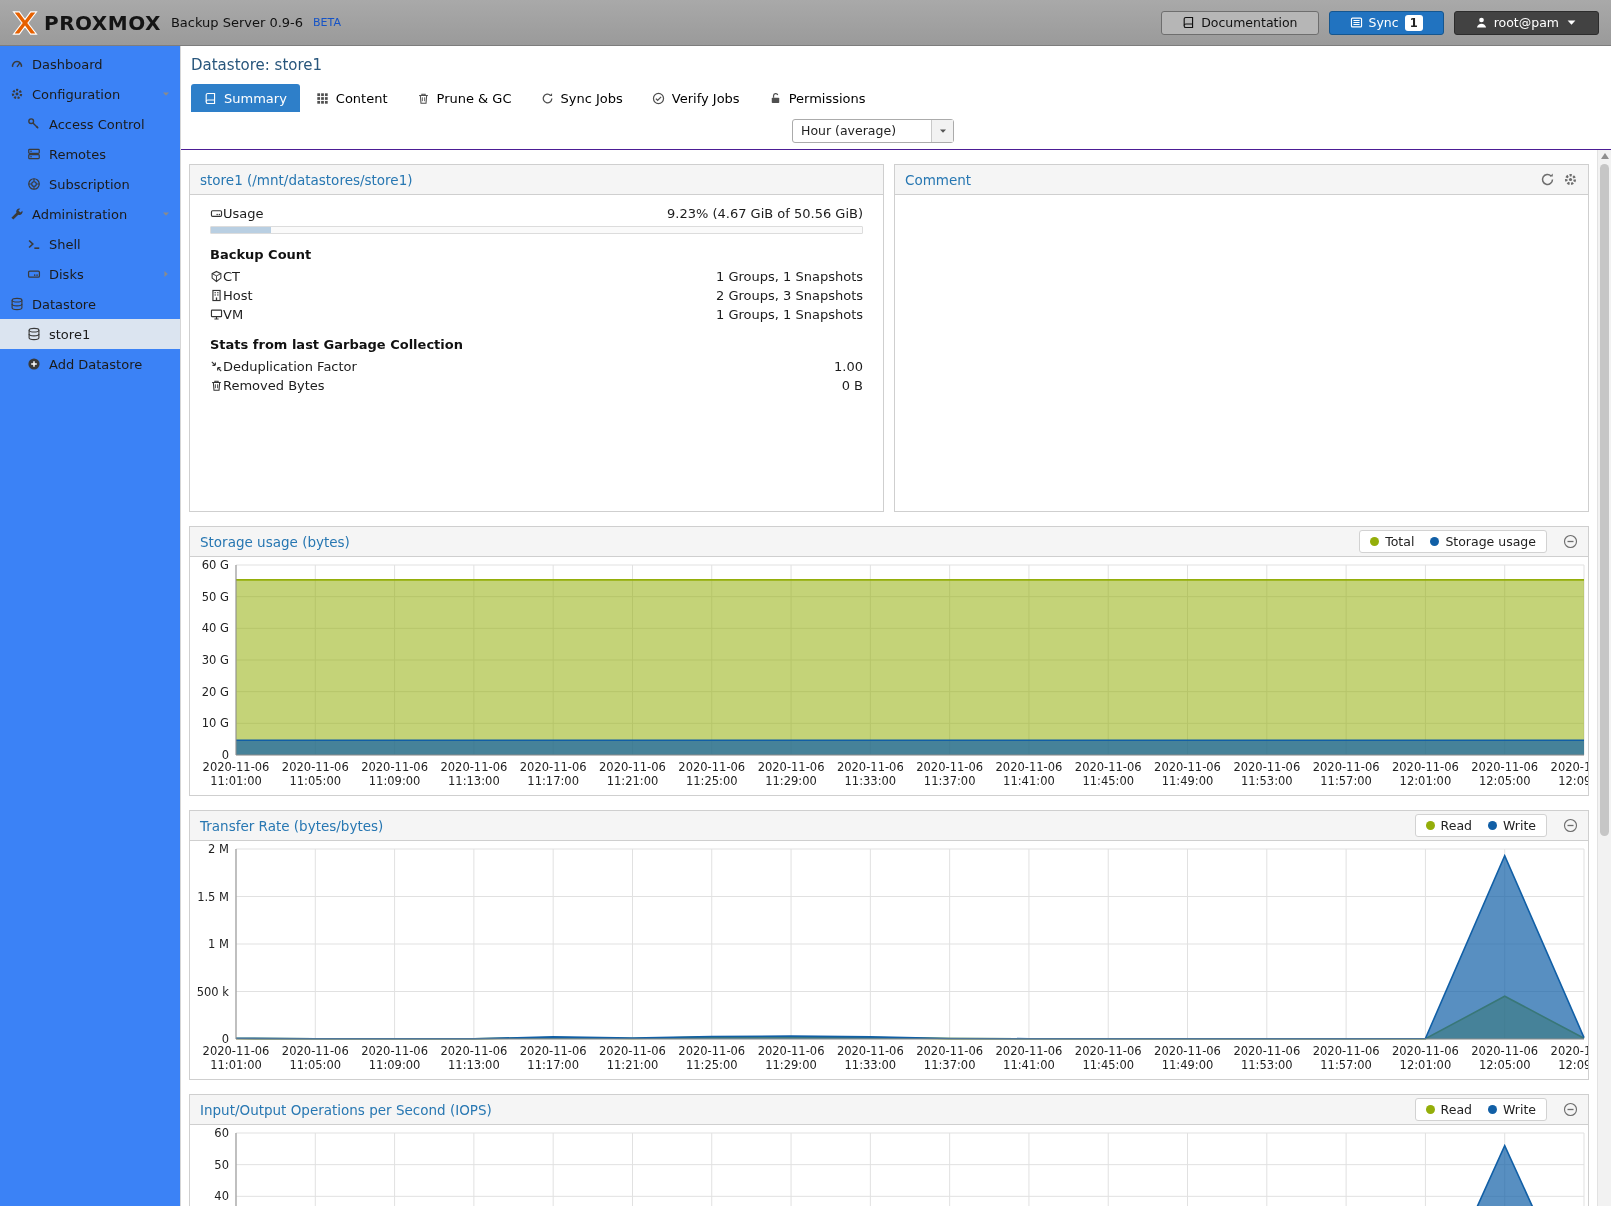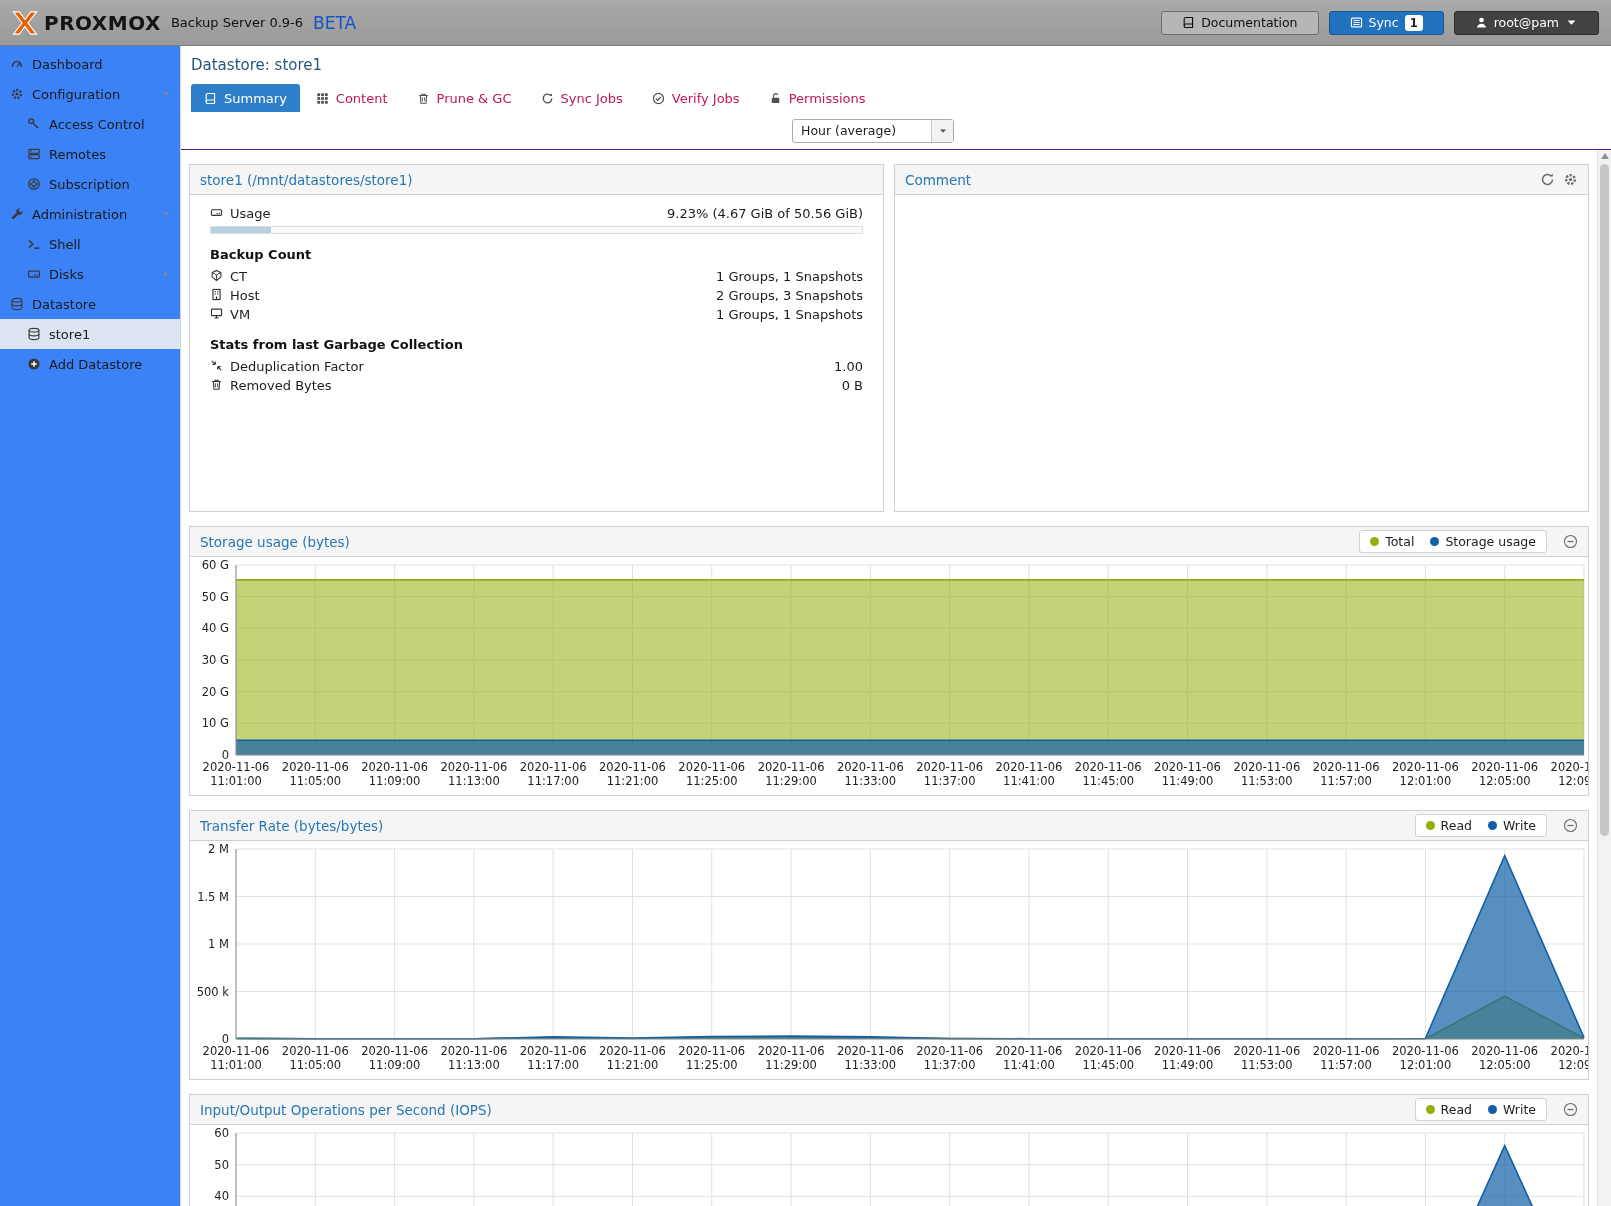--- a/index.html
+++ b/index.html
@@ -8,21 +8,21 @@
   .icn{display:inline-flex;width:14px;height:14px;flex:0 0 auto}
   .icn svg{width:100%;height:100%}
   svg text{font-family:"DejaVu Sans","Liberation Sans",sans-serif}
 
   
   .hdr{height:46px;background:linear-gradient(#a9a9a9,#9a9a9a);border-bottom:1px solid #7d7d7d;
     display:flex;align-items:center;padding:0 12px;gap:10px}
   .logo{display:flex;align-items:center;gap:6px}
   .logo-text{font-weight:bold;font-size:20px;letter-spacing:.5px;color:#141414}
   .product{font-size:13px;color:#111;}
-  .beta{color:#1553c6;cursor:pointer;font-size:17px}
+  .beta{color:#1553c6;cursor:pointer;font-size:11px}
   .hdr .spacer{flex:1}
   .hbtn{display:inline-flex;align-items:center;gap:6px;height:24px;padding:0 20px;border-radius:3px;
     font-size:12.5px;cursor:pointer;border:1px solid #6e6e6e;background:#b6b6b6;color:#111}
   .hbtn .icn{width:13px;height:13px}
   .hbtn.blue{background:#2173c0;border-color:#135globalthis;border-color:#15568f;color:#fff}
   .hbtn.dark{background:#424242;border-color:#2c2c2c;color:#fff}
   .badge{background:#fff;color:#222;border-radius:3px;padding:0 5px;font-size:11.5px;line-height:16px;font-weight:bold}
   .caret-sm{width:10px;height:10px}
 
   
@@ -33,21 +33,21 @@
   .sitem.lvl1{padding-left:27px}
   .sitem.sel{background:#dbe4f0}
   .sitem .expander{margin-left:auto;margin-right:9px;color:#8b8b8b;width:10px;height:10px}
   .main{flex:1;position:relative;overflow:hidden}
 
   
   .page-title{height:30px;display:flex;align-items:flex-end;padding:0 0 2px 10px;
     font-size:15px;color:#28567c}
   .tabbar{height:36px;display:flex;align-items:flex-end;gap:3px;padding:0 0 0 10px}
   .tab{display:inline-flex;align-items:center;gap:7px;height:28px;padding:0 13px;border-radius:3px 3px 0 0;
-    color:#be185d;cursor:pointer}
+    color:#000000;cursor:pointer}
   .tab .icn{color:#4f4f4f;width:13px;height:13px}
   .tab.active{background:#2e7fc9;color:#fff}
   .tab.active .icn{color:#fff}
   .toolbar{height:38px;display:flex;align-items:center;justify-content:center;
     padding:0 56px 0 10px;border-bottom:1px solid #4c1d95}
   .combo{width:162px;height:24px;border:1px solid #ababab;border-radius:3px;background:#fff;
     display:flex;align-items:center;cursor:pointer}
   .combo-text{flex:1;padding:0 8px;font-size:12.5px;color:#222}
   .combo-btn{width:22px;height:100%;display:flex;align-items:center;justify-content:center;
     border-left:1px solid #c9c9c9;background:#f2f2f2;color:#555}
@@ -58,21 +58,21 @@
   .phead{height:30px;background:#f5f5f5;border-bottom:1px solid #cfcfcf;display:flex;align-items:center;
     padding:0 10px;gap:8px}
   .ptitle{color:#2777b2;font-size:13.5px}
   .phead .spacer{flex:1}
   .tool{color:#6d6d6d;cursor:pointer;width:15px;height:15px}
   .row2{display:flex;gap:10px}
   .row2 .panel{flex:1 1 0;height:348px}
 
   .pbody{padding:9px 20px}
   .krow{display:flex;align-items:center;height:19px}
-  .krow .lbl{display:flex;align-items:flex-start;gap:7px}
+  .krow .lbl{display:flex;align-items:center;}
   .krow .lbl .icn{width:13px;height:13px;color:#333}
   .krow .val{margin-left:auto}
   .sect{font-weight:bold;margin:13px 0 5px;color:#111}
   .pbar{height:8px;border:1px solid #dcdcdc;background:#fafafa;margin:3px 0 2px;border-radius:1px;overflow:hidden}
   .pfill{height:100%;background:#b9cfe2}
 
   
   .legend{display:flex;align-items:flex-start;gap:16px;border:1px solid #d2d2d2;border-radius:3px;
     background:#fff;padding:3px 10px;font-size:12.5px;color:#222;margin-right:8px}
   .litem{display:flex;align-items:center;gap:6px;cursor:pointer}

